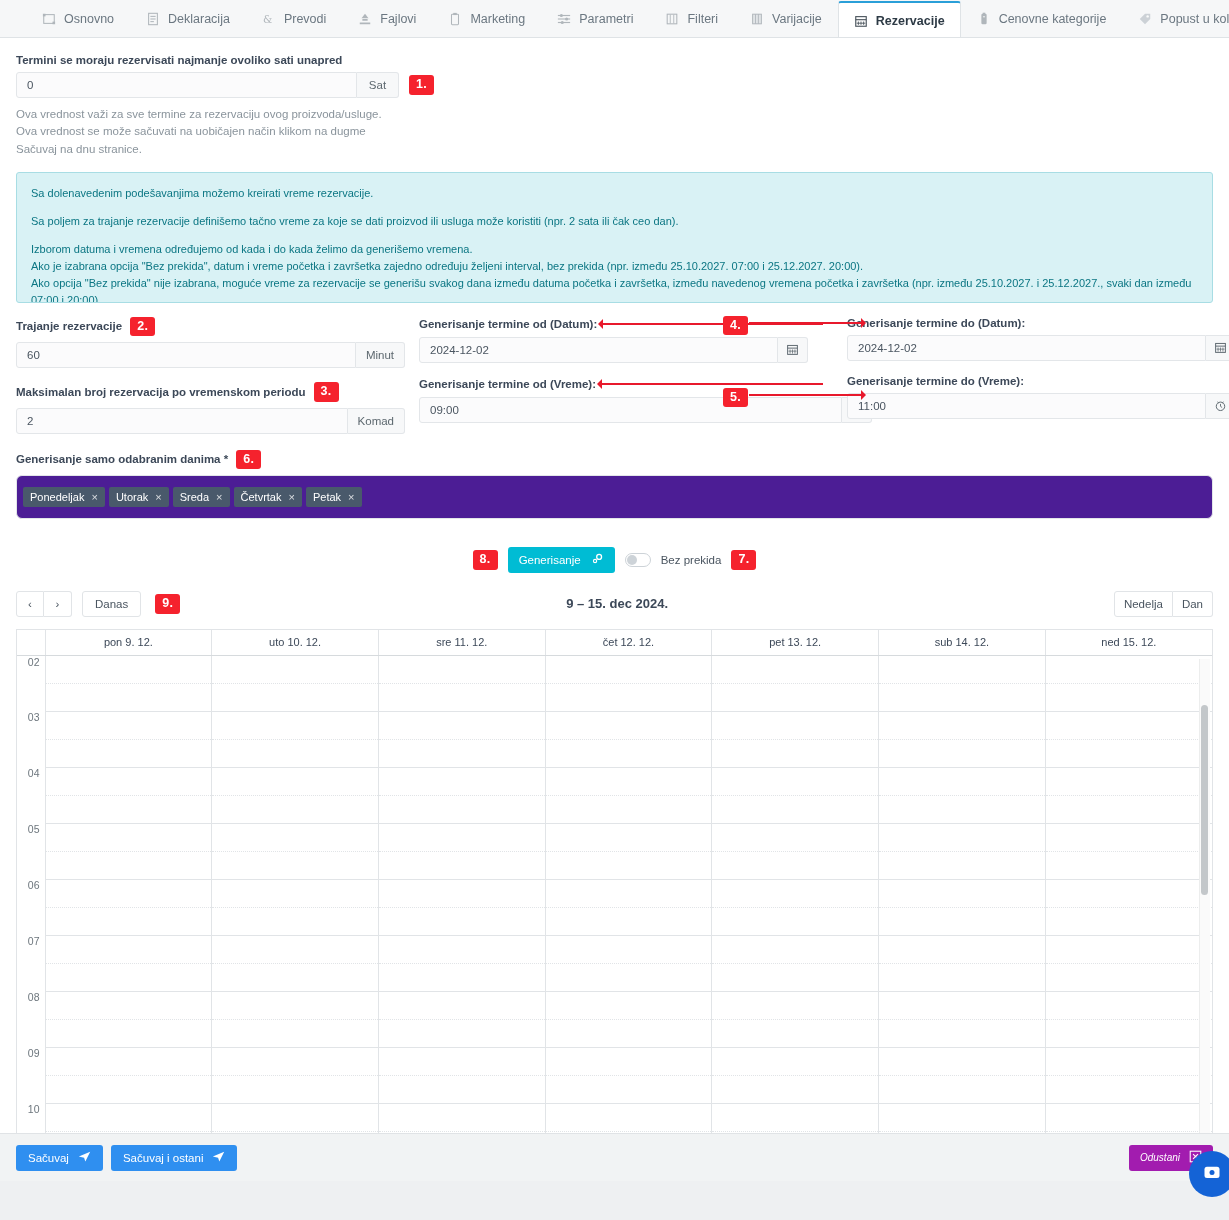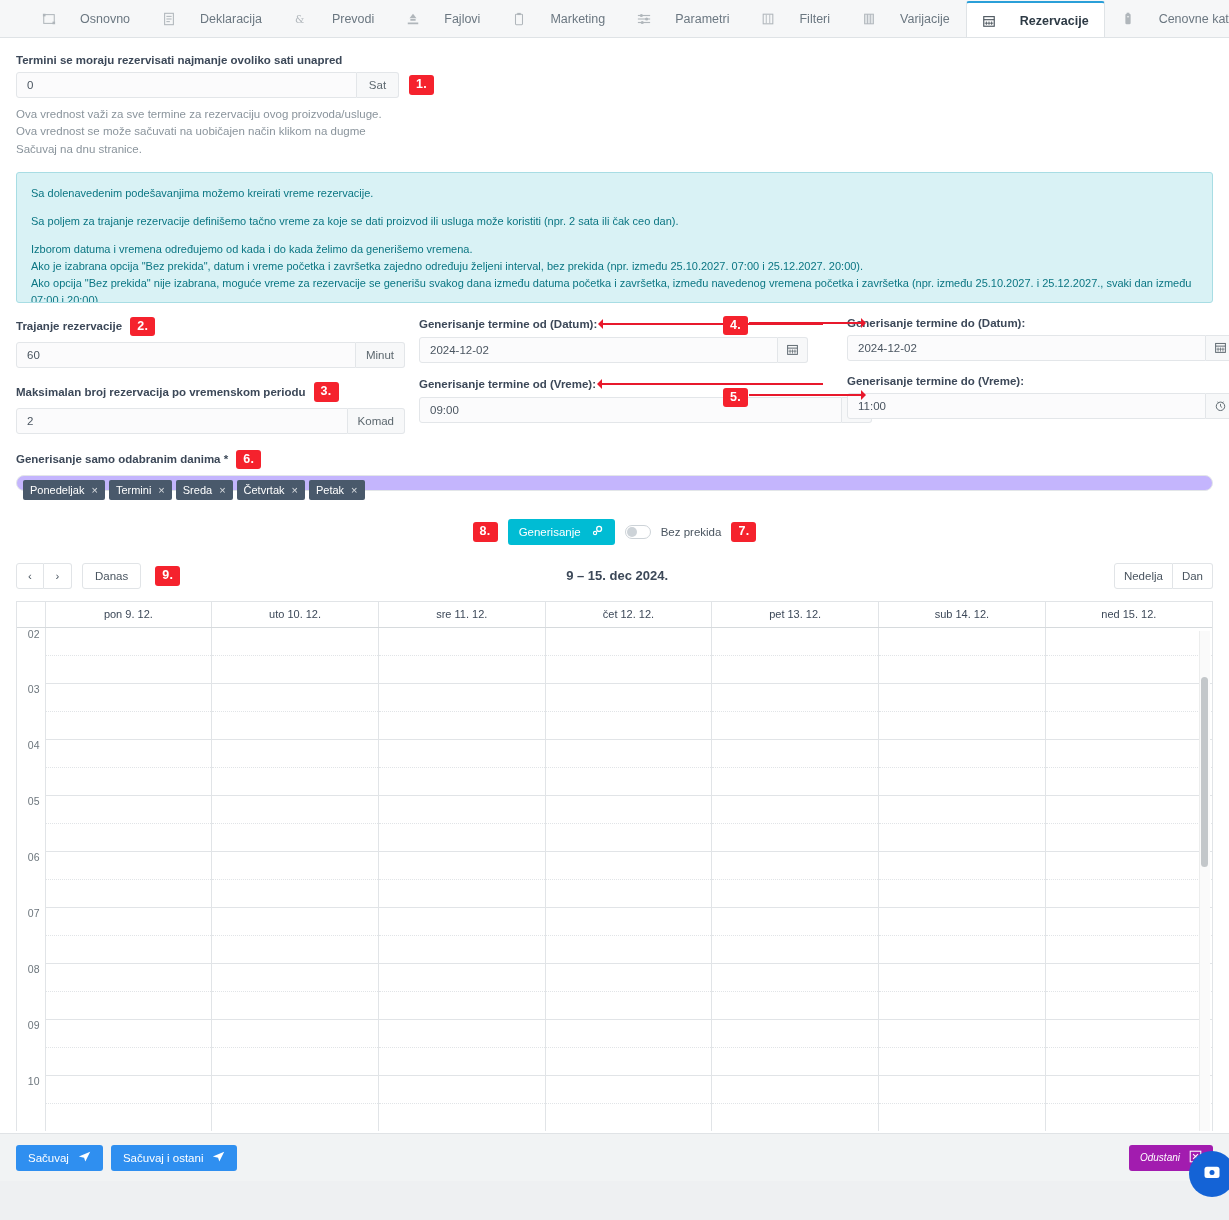--- a/index.html
+++ b/index.html
@@ -19,21 +19,21 @@
     height:38px;
     background:#f6f7f8;
     border-bottom:1px solid #dfe3e6;
     display:flex;
     align-items:flex-end;
     padding-left:26px;
     overflow:hidden;
     white-space:nowrap;
   }
   .tab{
-    display:flex; align-items:center; gap:24px;
+    display:flex; align-items:center; gap:8px;
     height:37px; padding:0 15px;
     color:#6b7781; font-size:12.5px;
     border:1px solid transparent;
     border-bottom:none;
     cursor:pointer;
     flex:none;
   }
   .tab .ico{ width:14px; height:14px; display:inline-block; opacity:.65; }
   .tab.active{
     background:#ffffff;
@@ -113,24 +113,24 @@
   
   .arrowrow{ position:relative; display:flex; align-items:center; margin-bottom:6px; height:14px;}
   .arrowline{ position:relative; flex:1; height:2px; background:#e8192c; margin:0 2px;}
   .arrowline:before{
     content:""; position:absolute; left:-1px; top:-4px;
     border:5px solid transparent; border-right-color:#e8192c; border-left:none;
   }
 
   
   .tagbox{
-    border:1px solid #e3e6e9; background:#c4b5fd;
-    border-radius:11px; padding:4px 6px;
+    border:1px solid #e3e6e9; background:#4c1d95;
+    border-radius:6px; padding:4px 6px;
     display:flex; gap:4px; flex-wrap:wrap;
-    height:16px; align-items:center;
+    height:44px; align-items:center;
   }
   .tag{
     background:#49596b; color:#fff;
     font-size:11px; border-radius:2px;
     padding:3px 7px; display:flex; align-items:center; gap:7px;
     line-height:1.3;
   }
   .tag .x{ opacity:.8; font-size:11px; cursor:pointer; }
 
   
@@ -459,21 +459,21 @@
     <div class="fld-label">
       <span>Generisanje samo odabranim danima *</span>
       <span class="marker" style="margin-left:8px;">6.</span>
     </div>
     <div class="tagbox">
       <span class="tag">
         <span>Ponedeljak</span>
         <span class="x">×</span>
       </span>
       <span class="tag">
-        <span>Termini</span>
+        <span>Utorak</span>
         <span class="x">×</span>
       </span>
       <span class="tag">
         <span>Sreda</span>
         <span class="x">×</span>
       </span>
       <span class="tag">
         <span>Četvrtak</span>
         <span class="x">×</span>
       </span>

